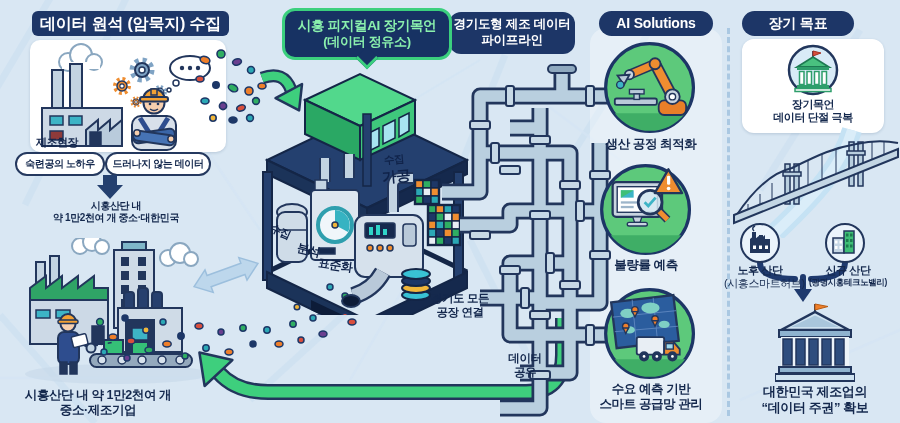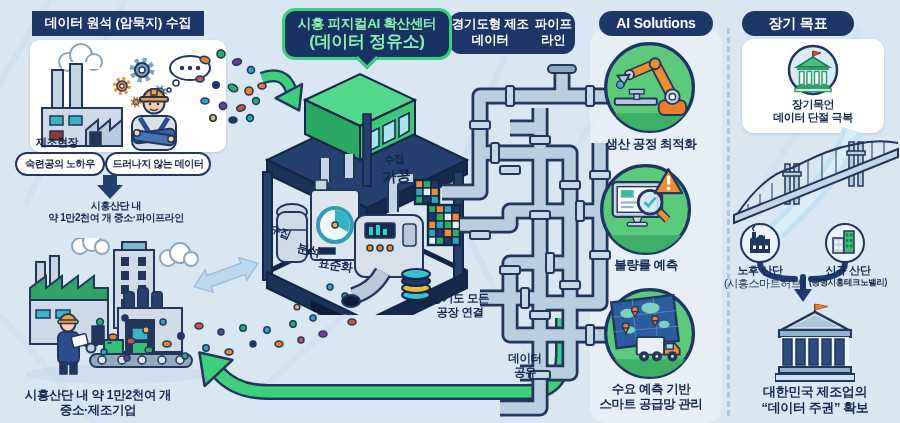--- a/index.html
+++ b/index.html
@@ -42,21 +42,21 @@
       <path d="M0,378 H210"></path>
         <path d="M380,120 L480,60"></path>
         <path d="M420,260 L350,380"></path>
       <path d="M540,100 L620,160"></path>
         <path d="M740,400 L900,330"></path>
         <path d="M200,140 L260,230"></path>
     </g>
     <rect x="590" y="28" width="132" height="395" rx="16" fill="#ffffff" opacity="0.35"></rect>
   </svg>
 
-  <div class="banner" style="left:32px;top:11px;width:172px;height:25px;border-radius:0;font-size:13px">데이터 원석 (암묵지) 수집</div>
+  <div class="banner" style="left:32px;top:11px;width:197px;height:25px;border-radius:6px;font-size:16px">데이터 원석 (암묵지) 수집</div>
 
   <div class="card" style="left:30px;top:40px;width:196px;height:112px">
     <svg width="196" height="112" viewBox="0 0 196 112" style="left:0;top:0">
 
       <g fill="#ffffff" stroke="#8aa7c0" stroke-width="2">
         <circle cx="38" cy="22" r="9"></circle>
           <circle cx="51" cy="15" r="11"></circle>
           <circle cx="64" cy="22" r="8"></circle>
         <rect x="32" y="22" width="38" height="7" fill="#ffffff" stroke="none"></rect>
       </g>
@@ -134,21 +134,21 @@
 
   <div class="pill" style="left:105px;top:152px;width:102px;height:20px">드러나지 않는 데이터</div>
   <div class="pill" style="left:15px;top:152px;width:86px;height:20px">숙련공의 노하우</div>
 
   <svg width="26" height="24" viewBox="0 0 26 24" style="left:97px;top:175px">
     <polygon points="6,0 20,0 20,10 26,10 13,24 0,10 6,10" fill="#24406f"></polygon>
   </svg>
 
   <div class="cap" style="left:20px;top:200px;width:192px;font-size:10px">
     <span>시흥산단 내</span>
-    <span>약 1만2천여 개 중소·파이프라인</span>
+    <span>약 1만2천여 개 중소·대한민국</span>
   </div>
 
   <svg width="195" height="148" viewBox="0 0 195 148" style="left:22px;top:238px">
     <ellipse cx="95" cy="136" rx="92" ry="10" fill="#c6d9e9" opacity="0.6"></ellipse>
     <g fill="#ffffff" stroke="#8aa7c0" stroke-width="2">
       <circle cx="58" cy="8" r="8"></circle>
         <circle cx="70" cy="4" r="9"></circle>
         <circle cx="80" cy="9" r="7"></circle>
       <circle cx="146" cy="20" r="8"></circle>
         <circle cx="158" cy="15" r="10"></circle>
@@ -273,22 +273,22 @@
       <circle cx="336" cy="310" r="3.2" fill="#ef7f2a"></circle>
         <circle cx="345" cy="296" r="3" fill="#2fae62"></circle>
       <circle cx="311" cy="301" r="3" fill="#1d3767"></circle>
         <circle cx="297" cy="307" r="2.8" fill="#f0b63a"></circle>
       <circle cx="330" cy="287" r="3" fill="#2ba8b5"></circle>
         <ellipse cx="352" cy="322" rx="4" ry="3" fill="#d94f3d"></ellipse>
     </g>
   </svg>
 
   <div id="bubble">
-    <span style="font-size:13.5px">시흥 피지컬AI 확산센터</span>
-    <span style="font-size:17px">(데이터 정유소)</span>
+    <span style="font-size:13.5px">시흥 피지컬AI 장기목언</span>
+    <span style="font-size:13px">(데이터 정유소)</span>
     <span class="tail"></span>
   </div>
 
   <svg width="220" height="255" viewBox="0 0 220 255" style="left:253px;top:60px">
 
     <polygon points="114,52 214,100 114,148 14,100" fill="#24406f" stroke="#142647" stroke-width="2"></polygon>
     <polygon points="14,100 114,148 114,162 14,114" fill="#1b3359" stroke="#142647" stroke-width="2"></polygon>
     <polygon points="114,148 214,100 214,114 114,162" fill="#15294d" stroke="#142647" stroke-width="2"></polygon>
 
     <g stroke="#142647" stroke-width="2">
@@ -397,21 +397,21 @@
       <circle cx="88" cy="272" r="2.6" fill="#2ba8b5"></circle>
     </g>
   </svg>
 
   <div class="mlbl" style="left:270px;top:224px;font-size:11px;transform:rotate(24deg)">수집</div>
   <div class="mlbl" style="left:297px;top:242px;font-size:12px;transform:rotate(13deg)">분석</div>
   <div class="mlbl" style="left:318px;top:257px;font-size:12px;transform:rotate(8deg)">표준화</div>
   <div class="mlbl" style="left:384px;top:153px;font-size:10.5px;transform:rotate(-5deg)">수집</div>
   <div class="mlbl" style="left:382px;top:167px;font-size:14.5px;transform:rotate(-5deg)">가공</div>
 
-  <div class="banner" style="left:449px;top:12px;width:126px;height:42px;border-radius:12px;font-size:12.5px;">
+  <div class="banner" style="left:449px;top:12px;width:126px;height:42px;border-radius:12px;font-size:12.5px;flex-direction:column">
     <span>경기도형 제조 데이터</span>
     <span>파이프라인</span>
   </div>
 
   <svg width="900" height="423" viewBox="0 0 900 423" style="left:0;top:0">
     <path d="M563,318 V355 Q563,392 526,392 H268 Q236,392 219,373" fill="none" stroke="#22365c" stroke-width="16"></path>
     <path d="M563,318 V355 Q563,392 526,392 H268 Q236,392 219,373" fill="none" stroke="#3ecf7d" stroke-width="11"></path>
     <polygon points="0,-17 19,11 -19,11" transform="translate(211,365) rotate(-43)" fill="#3ecf7d" stroke="#22365c" stroke-width="2.5" stroke-linejoin="round"></polygon>
   </svg>
 

